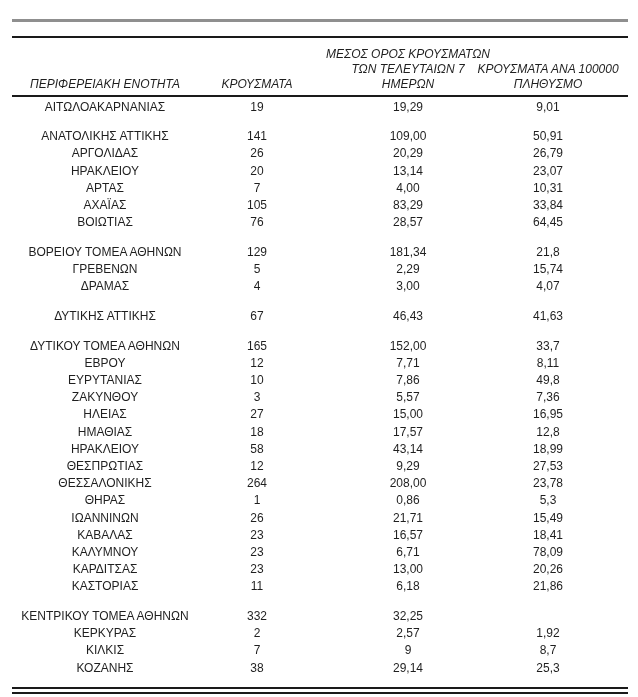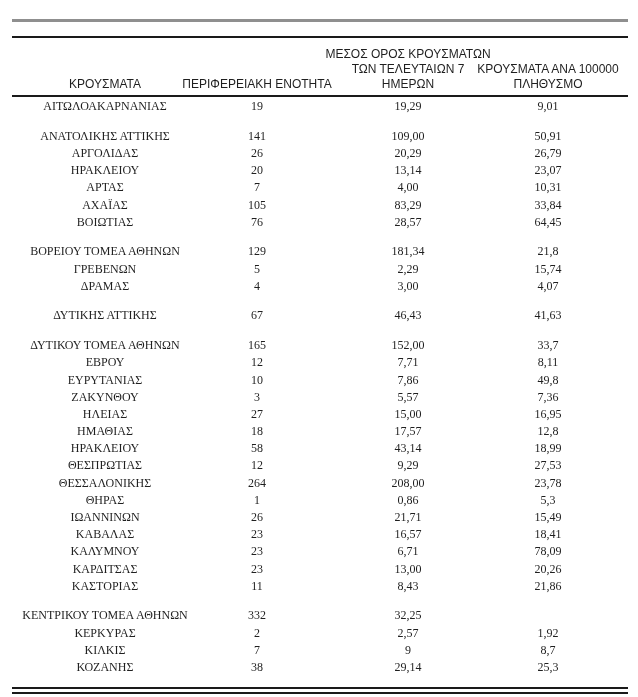--- a/index.html
+++ b/index.html
@@ -36,36 +36,36 @@
     font-size: 12px;
     line-height: 15px;
   }
   .th {
     display: flex;
     flex-direction: column;
     justify-content: flex-end;
     align-items: center;
     padding-bottom: 3px;
     overflow: visible;
+    font-style: italic;
   }
   .th span { white-space: nowrap; }
   .header-underline {
     height: 0;
     border-top: 2px solid #1a1a1a;
   }
   .tbody {
     padding-top: 1px;
     font-size: 12px;
   }
   .trow {
     display: grid;
     grid-template-columns: 186px 118px 184px 96px;
     height: 17.2px;
     align-items: center;
-    font-family: Liberation Serif, serif;
   }
   .cell {
     display: flex;
     justify-content: center;
     align-items: center;
     white-space: nowrap;
     overflow: visible;
   }
   .group-gap { height: 12.5px; }
   .double-rule {
@@ -83,24 +83,24 @@
 <body>
 
 <div class="page">
   <div class="table-wrap">
 
     <div class="rule-gray"></div>
     <div class="rule-black"></div>
 
     <div class="thead">
       <div class="th">
+        <span>ΠΕΡΙΦΕΡΕΙΑΚΗ ΕΝΟΤΗΤΑ</span>
+      </div>
+      <div class="th">
         <span>ΚΡΟΥΣΜΑΤΑ</span>
-      </div>
-      <div class="th">
-        <span>ΠΕΡΙΦΕΡΕΙΑΚΗ ΕΝΟΤΗΤΑ</span>
       </div>
       <div class="th">
         <span>ΜΕΣΟΣ ΟΡΟΣ ΚΡΟΥΣΜΑΤΩΝ</span>
         <span>ΤΩΝ ΤΕΛΕΥΤΑΙΩΝ 7</span>
         <span>ΗΜΕΡΩΝ</span>
       </div>
       <div class="th">
         <span>ΚΡΟΥΣΜΑΤΑ ΑΝΑ 100000</span>
         <span>ΠΛΗΘΥΣΜΟ</span>
       </div>
@@ -259,21 +259,21 @@
         </div>
         <div class="trow">
           <div class="cell">ΚΑΡΔΙΤΣΑΣ</div>
           <div class="cell">23</div>
           <div class="cell">13,00</div>
           <div class="cell">20,26</div>
         </div>
         <div class="trow">
           <div class="cell">ΚΑΣΤΟΡΙΑΣ</div>
           <div class="cell">11</div>
-          <div class="cell">8,43</div>
+          <div class="cell">6,18</div>
           <div class="cell">21,86</div>
         </div>
         <div class="group-gap"></div>
         <div class="trow">
           <div class="cell">ΚΕΝΤΡΙΚΟΥ ΤΟΜΕΑ ΑΘΗΝΩΝ</div>
           <div class="cell">332</div>
           <div class="cell">32,25</div>
         </div>
         <div class="trow">
           <div class="cell">ΚΕΡΚΥΡΑΣ</div>

